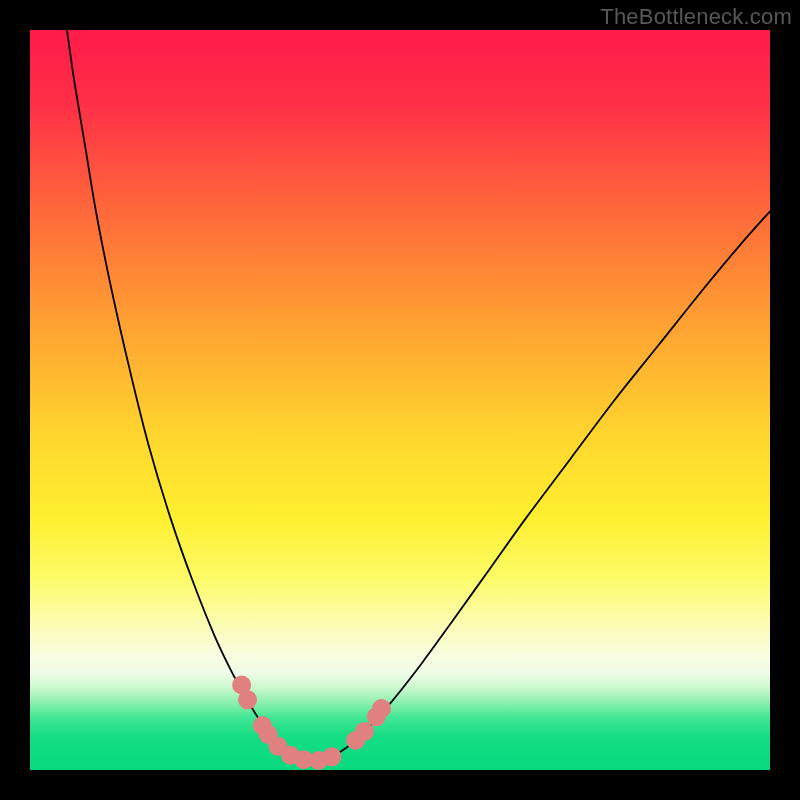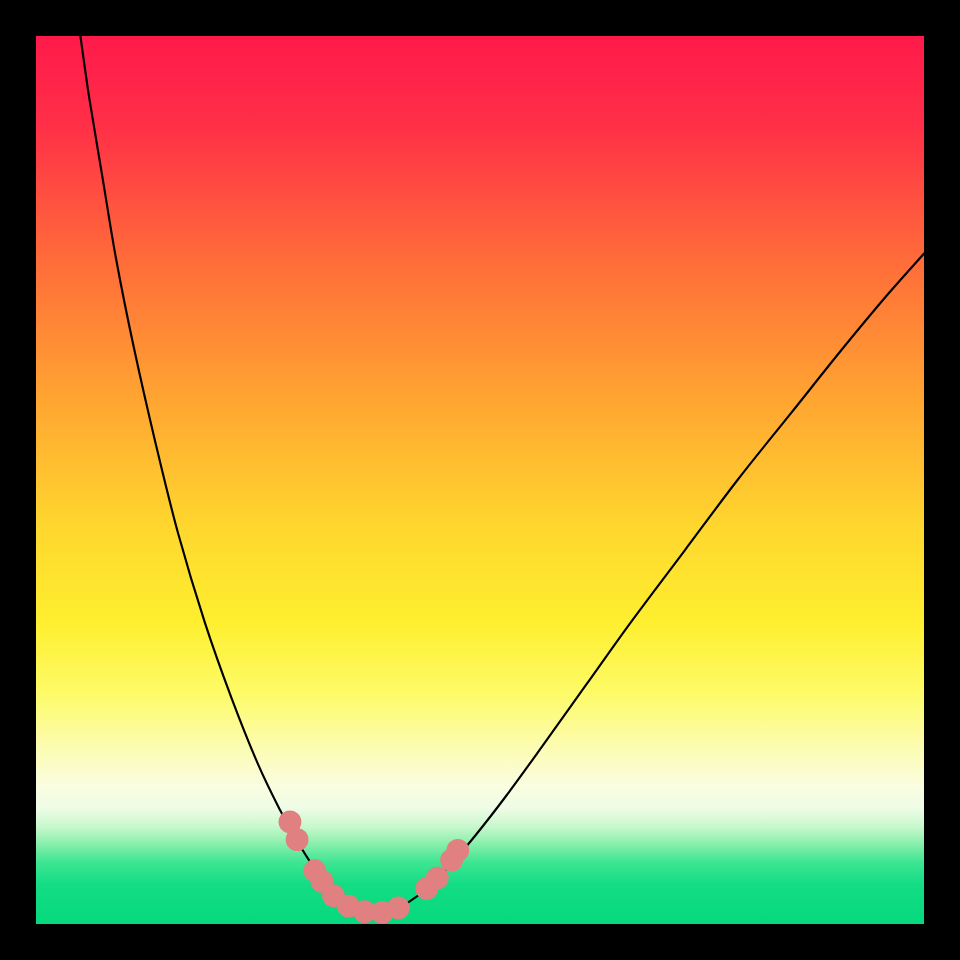--- a/index.html
+++ b/index.html
@@ -80,13 +80,14 @@
           <circle cx="273.8" cy="729.64" r="9.5" fill="#e08080"></circle>
           <circle cx="288.6" cy="730.38" r="9.5" fill="#e08080"></circle>
           <circle cx="301.91999999999996" cy="726.68" r="9.5" fill="#e08080"></circle>
           <circle cx="325.6" cy="710.4" r="9.5" fill="#e08080"></circle>
           <circle cx="334.48" cy="701.52" r="9.5" fill="#e08080"></circle>
           <circle cx="346.32" cy="686.72" r="9.5" fill="#e08080"></circle>
           <circle cx="351.5" cy="678.58" r="9.5" fill="#e08080"></circle>
         </g>
     </svg>
   </div>
+  <div class="watermark">TheBottleneck.com</div>
 </div>
 
 </body></html>

